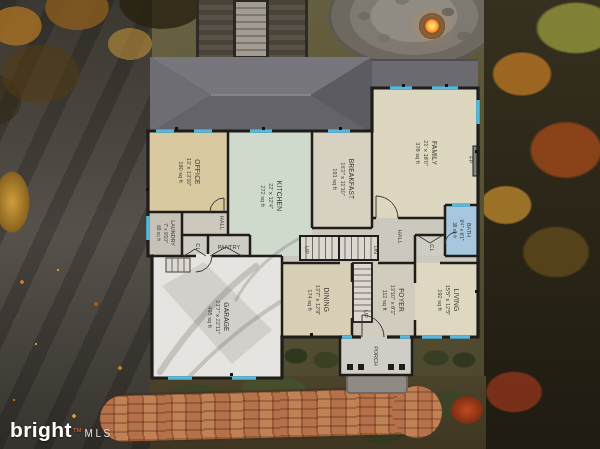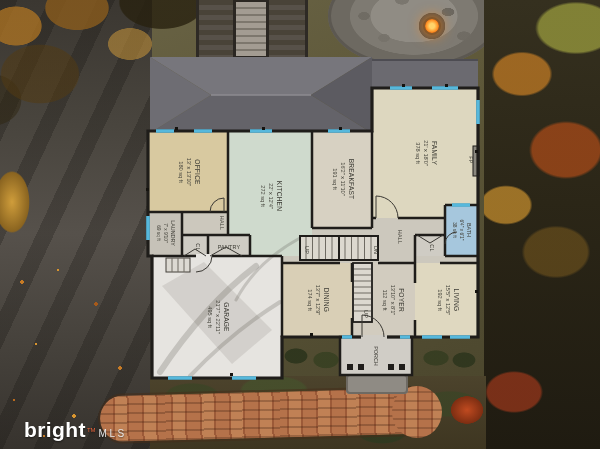--- a/index.html
+++ b/index.html
@@ -96,21 +96,21 @@
   .plan{left:0;top:0;}
 
   
   .rn{font-family:"Liberation Sans",sans-serif;font-size:6.6px;fill:#3b3a33;text-anchor:middle;letter-spacing:.2px;}
   .rd{font-family:"Liberation Sans",sans-serif;font-size:5.6px;fill:#45443c;text-anchor:middle;}
   .rns{font-family:"Liberation Sans",sans-serif;font-size:5.4px;fill:#3b3a33;text-anchor:middle;}
   .rds{font-family:"Liberation Sans",sans-serif;font-size:4.8px;fill:#45443c;text-anchor:middle;}
   .lab{font-family:"Liberation Sans",sans-serif;font-size:5.4px;fill:#3b3a33;text-anchor:middle;letter-spacing:.2px;}
 
   
-  .logo{left:24px;top:418px;display:flex;align-items:center;color:#fff;
+  .logo{left:10px;top:418px;display:flex;align-items:center;color:#fff;
     text-shadow:0 1px 2px rgba(0,0,0,.55);}
   .logo-brand{position:static;font-size:21px;font-weight:700;letter-spacing:.4px;}
   .logo-tm{position:static;font-size:6px;color:#e8643c;margin:0 3px 0 1px;}
   .logo-mls{position:static;font-size:10px;letter-spacing:2.5px;color:#e6e6e6;align-self:center;margin-top:6px;}
 </style>
 </head>
 <body>
 
 <div class="stage">
 

